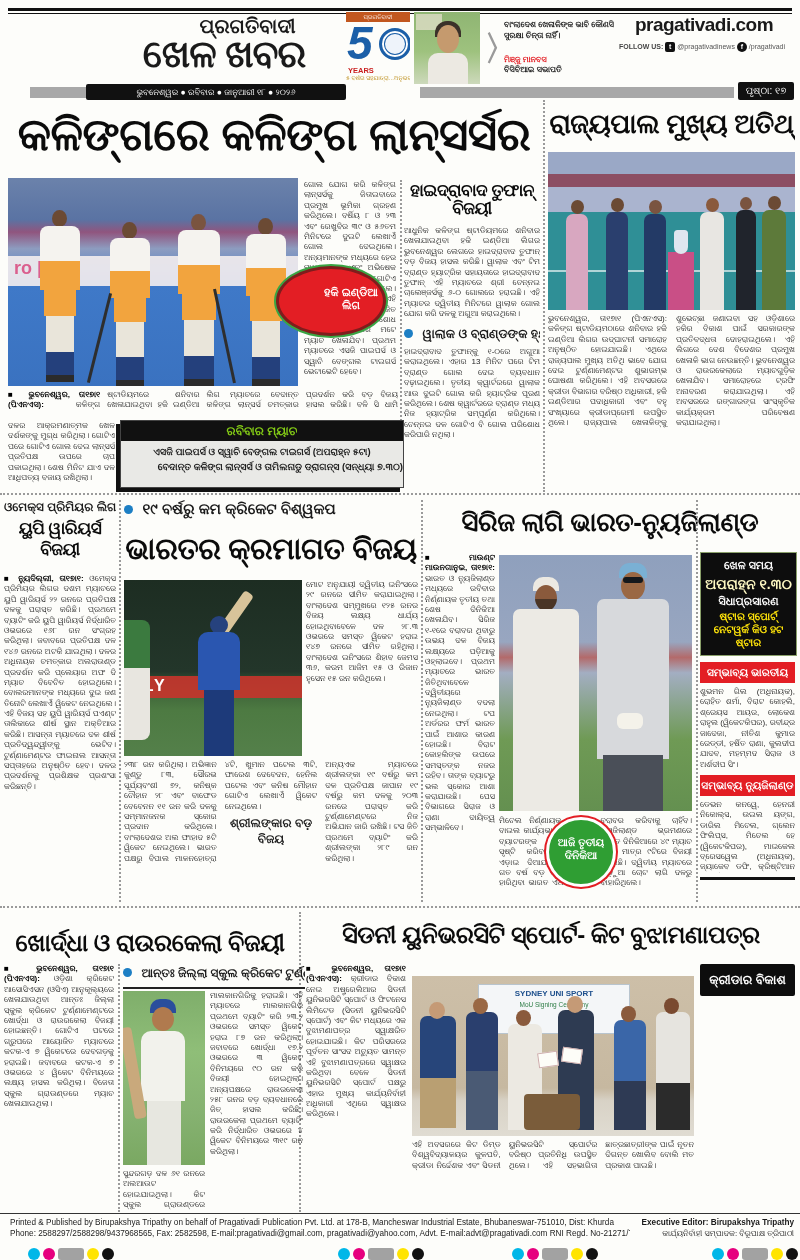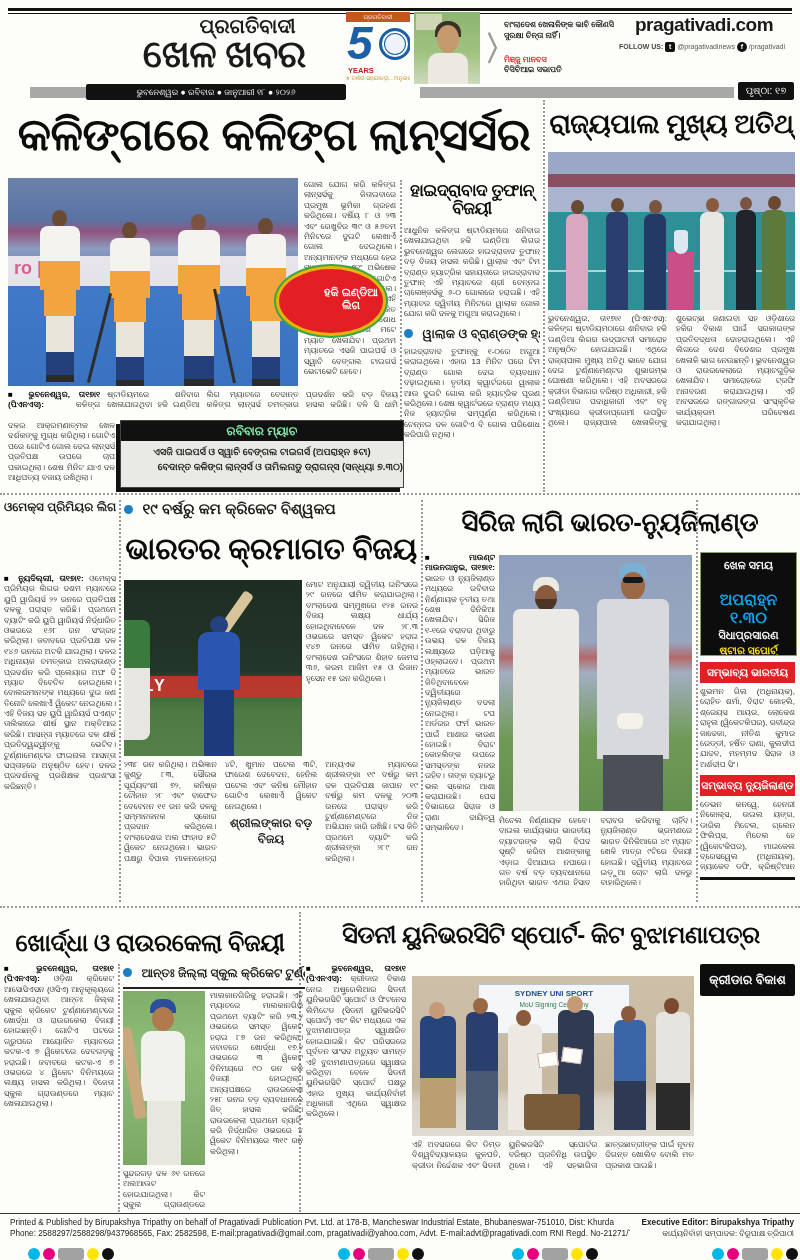--- a/index.html
+++ b/index.html
@@ -100,36 +100,36 @@
       <div class="abs" style="left:52px;top:74px;width:3px;height:96px;background:#2e2e2e;transform:rotate(-12deg);"></div>
     </div>
     <div class="abs" style="left:232px;top:40px;width:52px;height:168px;">
       <div class="head" style="left:18px;top:0;width:15px;height:17px;background:#6b4a34;"></div>
       <div class="abs" style="left:6px;top:16px;width:40px;height:62px;border-radius:8px 8px 0 0;background:linear-gradient(180deg,#f5f3ef 0 55%,#f2a43e 55% 100%);"></div>
       <div class="abs" style="left:10px;top:78px;width:32px;height:25px;background:#f2a43e;"></div>
       <div class="abs" style="left:12px;top:103px;width:28px;height:65px;background:linear-gradient(180deg,#e9e5da 0 55%,#24407c 55% 90%,#2b2b2b 90% 100%);"></div>
     </div>
   </div>
 
-  <div class="abs badge" style="left:276px;top:266px;width:64px;height:64px;background:#e31e24;border:3px solid #eab308;box-shadow:0 0 0 2px #3aa544;padding-left:40px;">
+  <div class="abs badge" style="left:276px;top:266px;width:64px;height:64px;background:#e31e24;border:3px solid #7f1d1d;box-shadow:0 0 0 2px #3aa544;padding-left:40px;">
     <div style="font-size:11px;margin-top:17px;line-height:1.15;">ହକି ଇଣ୍ଡିଆ</div>
     <div style="font-size:11px;line-height:1.15;">ଲିଗ</div>
   </div>
 
   <div class="abs txt" style="left:304px;top:180px;width:92px;height:206px;">ଗୋଲ ଯୋଗ କରି କଳିଙ୍ଗ ଲାନ୍ସର୍ସକୁ ଜିତାଇବାରେ ପ୍ରମୁଖ ଭୂମିକା ଗ୍ରହଣ କରିଥିଲେ। ବର୍ଷିୟ ୮ ଓ ୨୩ ଏବଂ ରେଖୁବିର ୩୯ ଓ ୫୬ତମ ମିନିଟରେ ଦୁଇଟି ଲେଖାଏଁ ଗୋଲ ଦେଇଥିଲେ। ଅନ୍ୟମାନଙ୍କ ମଧ୍ୟରେ ହେର ମାଧ୍ୟମ ୧୭ ଏବଂ ଅଭିଷେକ ୫୪ତମ ମିନିଟରେ ଗୋଟିଏ ଗୋଲ କରିଥିଲେ। ଅନ୍ୟପକ୍ଷରେ ପ୍ରଚଳିତ ଏହି ପାଠପର୍ବରେ ଶ୍ରୀଜିତ ଏକମାତ୍ର ଗୋଲ ପରିଶୋଧ କରିଥିଲେ। ରବିବାର ମଟେ ମ୍ୟାଚ ଖେଳାଯିବ। ପ୍ରଥମ ମ୍ୟାଚରେ ଏସଜି ପାଇପର୍ସ ଓ ସ୍ୱାଚି ବେଙ୍ଗଲ ଟାଇଗର୍ସ ଭେଟାଭେଟି ହେବେ।</div>
 
   <div class="abs txt" style="left:8px;top:390px;width:390px;height:27px;column-count:4;column-gap:7px;">
     <span class="by">■ ଭୁବନେଶ୍ୱର, ତା୧୭ା୧ (ପିଏନଏସ):</span>
     <span>କଳିଙ୍ଗ ଷ୍ଟାଡିୟମରେ ଶନିବାର ଖେଳାଯାଇଥିବା ହକି ଇଣ୍ଡିଆ ଲିଗ ମ୍ୟାଚରେ ବେଦାନ୍ତ କଳିଙ୍ଗ ଲାନ୍ସର୍ସ ଚମତ୍କାର ପ୍ରଦର୍ଶନ କରି ବଡ଼ ବିଜୟ ହାସଲ କରିଛି। ବଳି ସି ଧାମି ପ୍ଲେୟାର ଅଫ ଦି ମ୍ୟାଚ ବିବେଚିତ ହୋଇ କୁମାର ବର୍ଷା ଏବଂ ଆଲେକ୍ଜାଣ୍ଡର ହେଣ୍ଡ୍ରିକ୍ସ ଚମତ୍କାର ଖେଳ ପ୍ରଦର୍ଶନ କରିଥିଲେ।</span>
   </div>
 
   <div class="abs txt" style="left:8px;top:421px;width:107px;height:69px;">ଦଳର ଆକ୍ରମଣାତ୍ମକ ଖେଳ ଦର୍ଶକଙ୍କୁ ମୁଗ୍ଧ କରିଥିଲା। ଗୋଟିଏ ପରେ ଗୋଟିଏ ଗୋଲ ଦେଇ ଲାନ୍ସର୍ସ ପ୍ରତିପକ୍ଷ ଉପରେ ଚାପ ପକାଇଥିଲା। ଶେଷ ମିନିଟ ଯାଏ ଦଳ ଆଧିପତ୍ୟ ବଜାୟ ରଖିଥିଲା।</div>
 
   <div class="abs" style="left:120px;top:420px;width:282px;height:66px;box-shadow:-4px 4px 0 #111;background:#e9e9e6;border:1px solid #444;">
-    <div style="background:#111;color:#86efac;font-size:12px;font-weight:900;text-align:center;height:20px;line-height:20px;overflow:hidden;">ରବିବାର ମ୍ୟାଚ</div>
+    <div style="background:#111;color:#84cc16;font-size:12px;font-weight:900;text-align:center;height:20px;line-height:20px;overflow:hidden;">ରବିବାର ମ୍ୟାଚ</div>
     <div style="font-size:9.5px;font-weight:bold;text-align:center;margin-top:5px;overflow:hidden;white-space:nowrap;">ଏସଜି ପାଇପର୍ସ ଓ ସ୍ୱାଚି ବେଙ୍ଗଲ ଟାଇଗର୍ସ (ଅପରାହ୍ନ ୫ଟା)</div>
     <div style="font-size:9.5px;font-weight:bold;text-align:right;margin-top:3px;overflow:hidden;white-space:nowrap;">ବେଦାନ୍ତ କଳିଙ୍ଗ ଲାନ୍ସର୍ସ ଓ ତାମିଲନାଡୁ ଡ୍ରାଗନ୍ସ (ସନ୍ଧ୍ୟା ୭.୩୦)</div>
   </div>
 
   <div class="abs hl" style="left:404px;top:182px;width:136px;height:40px;font-size:17px;">ହାଇଦ୍ରାବାଦ ତୁଫାନ୍ ବିଜୟୀ</div>
   <div class="abs txt" style="left:404px;top:226px;width:136px;height:92px;">ଆଧୁନିକ କଳିଙ୍ଗ ଷ୍ଟାଡିୟମରେ ଶନିବାର ଖେଳାଯାଇଥିବା ହକି ଇଣ୍ଡିଆ ଲିଗର ଭୁବନେଶ୍ୱର ଲେଗରେ ହାଇଦ୍ରାବାଦ ତୁଫାନ୍ ବଡ଼ ବିଜୟ ହାସଲ କରିଛି। ୱାଲାକ ଏବଂ ଟିମ ବ୍ରାଣ୍ଡ ହ୍ୟାଟ୍ରିକ ସହାୟତାରେ ହାଇଦ୍ରାବାଦ ତୁଫାନ୍ ଏହି ମ୍ୟାଚରେ ଶ୍ରୀ ଚେନ୍ନଇ ଚାଲେଞ୍ଜର୍ସକୁ ୬-୦ ଗୋଲରେ ହରାଇଛି। ଏହି ମ୍ୟାଚର ଦ୍ୱିତୀୟ ମିନିଟରେ ୱାଲାକ ଗୋଲ ଯୋଗ କରି ଦଳକୁ ଅଗୁଆ କରାଇଥିଲେ।</div>
   <div class="abs" style="left:404px;top:324px;width:136px;height:20px;overflow:hidden;white-space:nowrap;">
     <span class="bullet"></span>
     <span style="font-size:12.5px;font-weight:900;">ୱାଲାକ ଓ ବ୍ରାଣ୍ଡଙ୍କ ହ୍ୟାଟ୍ରିକ</span>
   </div>
@@ -151,20 +151,21 @@
     <div class="fig" style="left:214px;top:58px;width:24px;height:100px;background:#5d7a3a;"></div>
     <div class="head" style="left:220px;top:44px;width:13px;height:14px;background:#6b4a34;"></div>
     <div class="abs" style="left:120px;top:100px;width:26px;height:58px;background:#c94f86;"></div>
     <div class="abs" style="left:126px;top:78px;width:14px;height:24px;background:#dfe6ef;border-radius:4px 4px 8px 8px;"></div>
   </div>
   <div class="abs txt" style="left:548px;top:314px;width:247px;height:176px;column-count:2;column-gap:9px;">ଭୁବନେଶ୍ୱର, ତା୧୭ା୧ (ପିଏନଏସ): କଳିଙ୍ଗ ଷ୍ଟାଡିୟମଠାରେ ଶନିବାର ହକି ଇଣ୍ଡିଆ ଲିଗର ଉଦ୍‌ଘାଟନୀ ସମାରୋହ ଅନୁଷ୍ଠିତ ହୋଇଯାଇଛି। ଏଥିରେ ରାଜ୍ୟପାଲ ମୁଖ୍ୟ ଅତିଥି ଭାବେ ଯୋଗ ଦେଇ ଟୁର୍ଣ୍ଣାମେଣ୍ଟର ଶୁଭାରମ୍ଭ ଘୋଷଣା କରିଥିଲେ। ଏହି ଅବସରରେ କ୍ରୀଡା ବିଭାଗର ବରିଷ୍ଠ ଅଧିକାରୀ, ହକି ଇଣ୍ଡିଆର ପଦାଧିକାରୀ ଏବଂ ବହୁ ସଂଖ୍ୟାରେ କ୍ରୀଡାପ୍ରେମୀ ଉପସ୍ଥିତ ଥିଲେ। ରାଜ୍ୟପାଲ ଖେଳାଳିଙ୍କୁ ଶୁଭେଚ୍ଛା ଜଣାଇବା ସହ ଓଡ଼ିଶାରେ ହକିର ବିକାଶ ପାଇଁ ସରକାରଙ୍କ ପ୍ରତିବଦ୍ଧତା ଦୋହରାଇଥିଲେ। ଏହି ଲିଗରେ ଦେଶ ବିଦେଶର ପ୍ରମୁଖ ଖେଳାଳି ଭାଗ ନେଉଛନ୍ତି। ଭୁବନେଶ୍ୱର ଓ ରାଉରକେଲାରେ ମ୍ୟାଚଗୁଡ଼ିକ ଖେଳାଯିବ। ସମାରୋହରେ ଟ୍ରଫି ଅନାବରଣ କରାଯାଇଥିଲା। ଏହି ଅବସରରେ ରଙ୍ଗାରଙ୍ଗ ସାଂସ୍କୃତିକ କାର୍ଯ୍ୟକ୍ରମ ପରିବେଷଣ କରାଯାଇଥିଲା।</div>
 
   <div class="abs doth" style="left:0;top:493px;width:800px;"></div>
 
   <div class="abs" style="left:4px;top:500px;width:112px;text-align:center;font-size:12px;font-weight:900;overflow:hidden;white-space:nowrap;">ଓମେକ୍ସ ପ୍ରିମିୟର ଲିଗ</div>
+  <div class="abs hl" style="left:4px;top:518px;width:112px;height:50px;font-size:17px;line-height:1.25;">ୟୁପି ୱାରିୟର୍ସ ବିଜୟୀ</div>
   <div class="abs txt" style="left:4px;top:574px;width:112px;height:328px;">
     <span class="by">■ ନ୍ୟୁଦିଲ୍ଲୀ, ତା୧୭ା୧:</span>
     <span>ଓମେକ୍ସ ପ୍ରିମିୟର ଲିଗର ଦଶମ ମ୍ୟାଚରେ ୟୁପି ୱାରିୟର୍ସ ୨୨ ରନରେ ପ୍ରତିପକ୍ଷ ଦଳକୁ ପରାସ୍ତ କରିଛି। ପ୍ରଥମେ ବ୍ୟାଟିଂ କରି ୟୁପି ୱାରିୟର୍ସ ନିର୍ଦ୍ଧାରିତ ଓଭରରେ ୧୬୮ ରନ ସଂଗ୍ରହ କରିଥିଲା। ଜବାବରେ ପ୍ରତିପକ୍ଷ ଦଳ ୧୪୬ ରନରେ ଅଟକି ଯାଇଥିଲା। ଦଳର ଅଧିନାୟକ ଚମତ୍କାର ଅଲରାଉଣ୍ଡ ପ୍ରଦର୍ଶନ କରି ପ୍ଲେୟାର ଅଫ ଦି ମ୍ୟାଚ ବିବେଚିତ ହୋଇଥିଲେ। ବୋଲରମାନଙ୍କ ମଧ୍ୟରେ ଦୁଇ ଜଣ ତିନୋଟି ଲେଖାଏଁ ୱିକେଟ ନେଇଥିଲେ। ଏହି ବିଜୟ ସହ ୟୁପି ୱାରିୟର୍ସ ପଏଣ୍ଟ ତାଲିକାରେ ଶୀର୍ଷ ସ୍ଥାନ ଅକ୍ତିଆର କରିଛି। ଆସନ୍ତା ମ୍ୟାଚରେ ଦଳ ଶୀର୍ଷ ପ୍ରତିଦ୍ୱନ୍ଦ୍ୱୀଙ୍କୁ ଭେଟିବ। ଟୁର୍ଣ୍ଣାମେଣ୍ଟର ଫାଇନାଲ ଆସନ୍ତା ସପ୍ତାହରେ ଅନୁଷ୍ଠିତ ହେବ। ଦଳର ପ୍ରଦର୍ଶନକୁ ପ୍ରଶିକ୍ଷକ ପ୍ରଶଂସା କରିଛନ୍ତି।</span>
   </div>
   <div class="abs dotv" style="left:119px;top:500px;height:402px;"></div>
 
   <div class="abs" style="left:124px;top:500px;width:294px;height:20px;overflow:hidden;white-space:nowrap;">
     <span class="bullet"></span>
     <span style="font-size:15px;font-weight:900;">୧୯ ବର୍ଷରୁ କମ କ୍ରିକେଟ ବିଶ୍ୱକପ</span>
   </div>
@@ -196,25 +197,29 @@
     <div class="head" style="left:36px;top:30px;width:22px;height:26px;background:linear-gradient(180deg,#8a5a3c 0 55%,#4a3526 55% 100%);"></div>
     <div class="fig" style="left:14px;top:54px;width:66px;height:202px;background:#eceae4;"></div>
     <div class="head" style="left:120px;top:8px;width:28px;height:15px;background:#7ab0d4;border-radius:10px 10px 0 0;"></div>
     <div class="head" style="left:122px;top:17px;width:24px;height:28px;background:#9a6844;"></div>
     <div class="abs" style="left:124px;top:22px;width:20px;height:6px;background:#14181c;border-radius:3px;"></div>
     <div class="fig" style="left:98px;top:44px;width:72px;height:160px;background:#d7d9dc;"></div>
     <div class="abs" style="left:104px;top:200px;width:60px;height:56px;background:#4a4f58;"></div>
     <div class="abs" style="left:118px;top:158px;width:26px;height:16px;background:#f4f2ea;border-radius:6px;"></div>
   </div>
   <div class="abs txt" style="left:499px;top:816px;width:193px;height:86px;column-count:2;column-gap:10px;">ମିଚେଲ ନିର୍ଣ୍ଣାୟକ ହେବେ। ବାଇଲ କାର୍ଯ୍ୟଭାର ଭାରତୀୟ ବ୍ୟାଟରଙ୍କ ଲାଗି ବିପଦ ସୃଷ୍ଟି କରିବା ଆଶଙ୍କାକୁ ଏଡ଼ାଇ ଦିଆଯାଇ ନପାରେ। ଗତ ବର୍ଷ ବଡ଼ ବ୍ୟବଧାନରେ ହାରିଥିବା ଭାରତ ଏଥର ହିସାବ ବରାବର କରିବାକୁ ଚାହିଁବ। ନ୍ୟୁଜିଲାଣ୍ଡ ଭ୍ରମଣରେ ଭାରତ ଦିନିକିଆରେ ୪୯ ମ୍ୟାଚ ଖେଳି ମାତ୍ର ୯ଟିରେ ବିଜୟୀ ହୋଇଛି। ଦ୍ୱିତୀୟ ମ୍ୟାଚରେ ଇଡ଼ୁଆ ଚୋଟ ଲାଗି ଦଳରୁ ବାହାରିଥିଲେ।</div>
+  <div class="abs badge" style="left:546px;top:817px;width:64px;height:64px;background:#2f9e33;border:3px solid #fff;box-shadow:0 0 0 2px #e31e24;">
+    <div style="font-size:10.5px;margin-top:16px;line-height:1.2;">ଆଜି ତୃତୀୟ</div>
+    <div style="font-size:10.5px;line-height:1.2;">ଦିନିକିଆ</div>
+  </div>
   <div class="abs dotv" style="left:696px;top:500px;height:402px;"></div>
 
   <div class="abs blackbox" style="left:700px;top:552px;width:95px;height:102px;border:1px solid #8aa06a;">
     <div style="font-size:11px;font-weight:900;margin-top:6px;">ଖେଳ ସମୟ</div>
-    <div style="font-size:16px;font-weight:900;color:#0ea5e9;margin-top:19px;">ଅପରାହ୍ନ ୧.୩୦</div>
+    <div style="font-size:14px;font-weight:900;color:#fef9c3;margin-top:4px;">ଅପରାହ୍ନ ୧.୩୦</div>
     <div style="font-size:11px;font-weight:900;margin-top:2px;">ସିଧାପ୍ରସାରଣ</div>
     <div style="font-size:10.5px;font-weight:900;color:#ffe40a;margin-top:2px;line-height:1.25;padding:0 3px;">ଷ୍ଟାର ସ୍ପୋର୍ଟ୍ ନେଟୱର୍କ କିଓ ହଟ ଷ୍ଟାର</div>
   </div>
   <div class="abs redband" style="left:700px;top:662px;width:95px;height:21px;font-size:10.5px;line-height:21px;">ସମ୍ଭାବ୍ୟ ଭାରତୀୟ ଦଳ</div>
   <div class="abs txt" style="left:700px;top:687px;width:95px;height:84px;">ଶୁଭମନ ଗିଲ (ଅଧିନାୟକ), ରୋହିତ ଶର୍ମା, ବିରାଟ କୋହଲି, ଶ୍ରେୟସ ଆୟର, ଲୋକେଶ ରାହୁଲ (ୱିକେଟକିପର), ରବୀନ୍ଦ୍ର ଜାଦେଜା, ନୀତିଶ କୁମାର ରେଡ୍ଡୀ, ହର୍ଷିତ ରାଣା, କୁଲଦୀପ ଯାଦବ, ମହମ୍ମଦ ସିରାଜ ଓ ଅର୍ଶଦୀପ ସିଂ।</div>
   <div class="abs redband" style="left:700px;top:775px;width:95px;height:21px;font-size:10.5px;line-height:21px;">ସମ୍ଭାବ୍ୟ ନ୍ୟୁଜିଲାଣ୍ଡ ଦଳ</div>
   <div class="abs txt" style="left:700px;top:800px;width:95px;height:73px;">ଡେଭନ କନୱେ, ହେନରୀ ନିକୋଲ୍ସ, ଉଇଲ ୟଙ୍ଗ, ଡାରିଲ ମିଚେଲ, ଗ୍ଲେନ ଫିଲିପ୍ସ, ମିଚେଲ ହେ (ୱିକେଟକିପର), ମାଇକେଲ ବ୍ରେସୱେଲ (ଅଧିନାୟକ), ଜ୍ୟାକେବ ଡଫି, କ୍ରିଷ୍ଟିଆନ କ୍ଲାର୍କ, କାଏଲ ଜେମିସନ ଓ ଜୟଡେନ ଲେନକ୍ସ।</div>
   <div class="abs" style="left:700px;top:877px;width:95px;height:3px;background:#111;"></div>
 
   <div class="abs doth" style="left:0;top:906px;width:800px;"></div>

